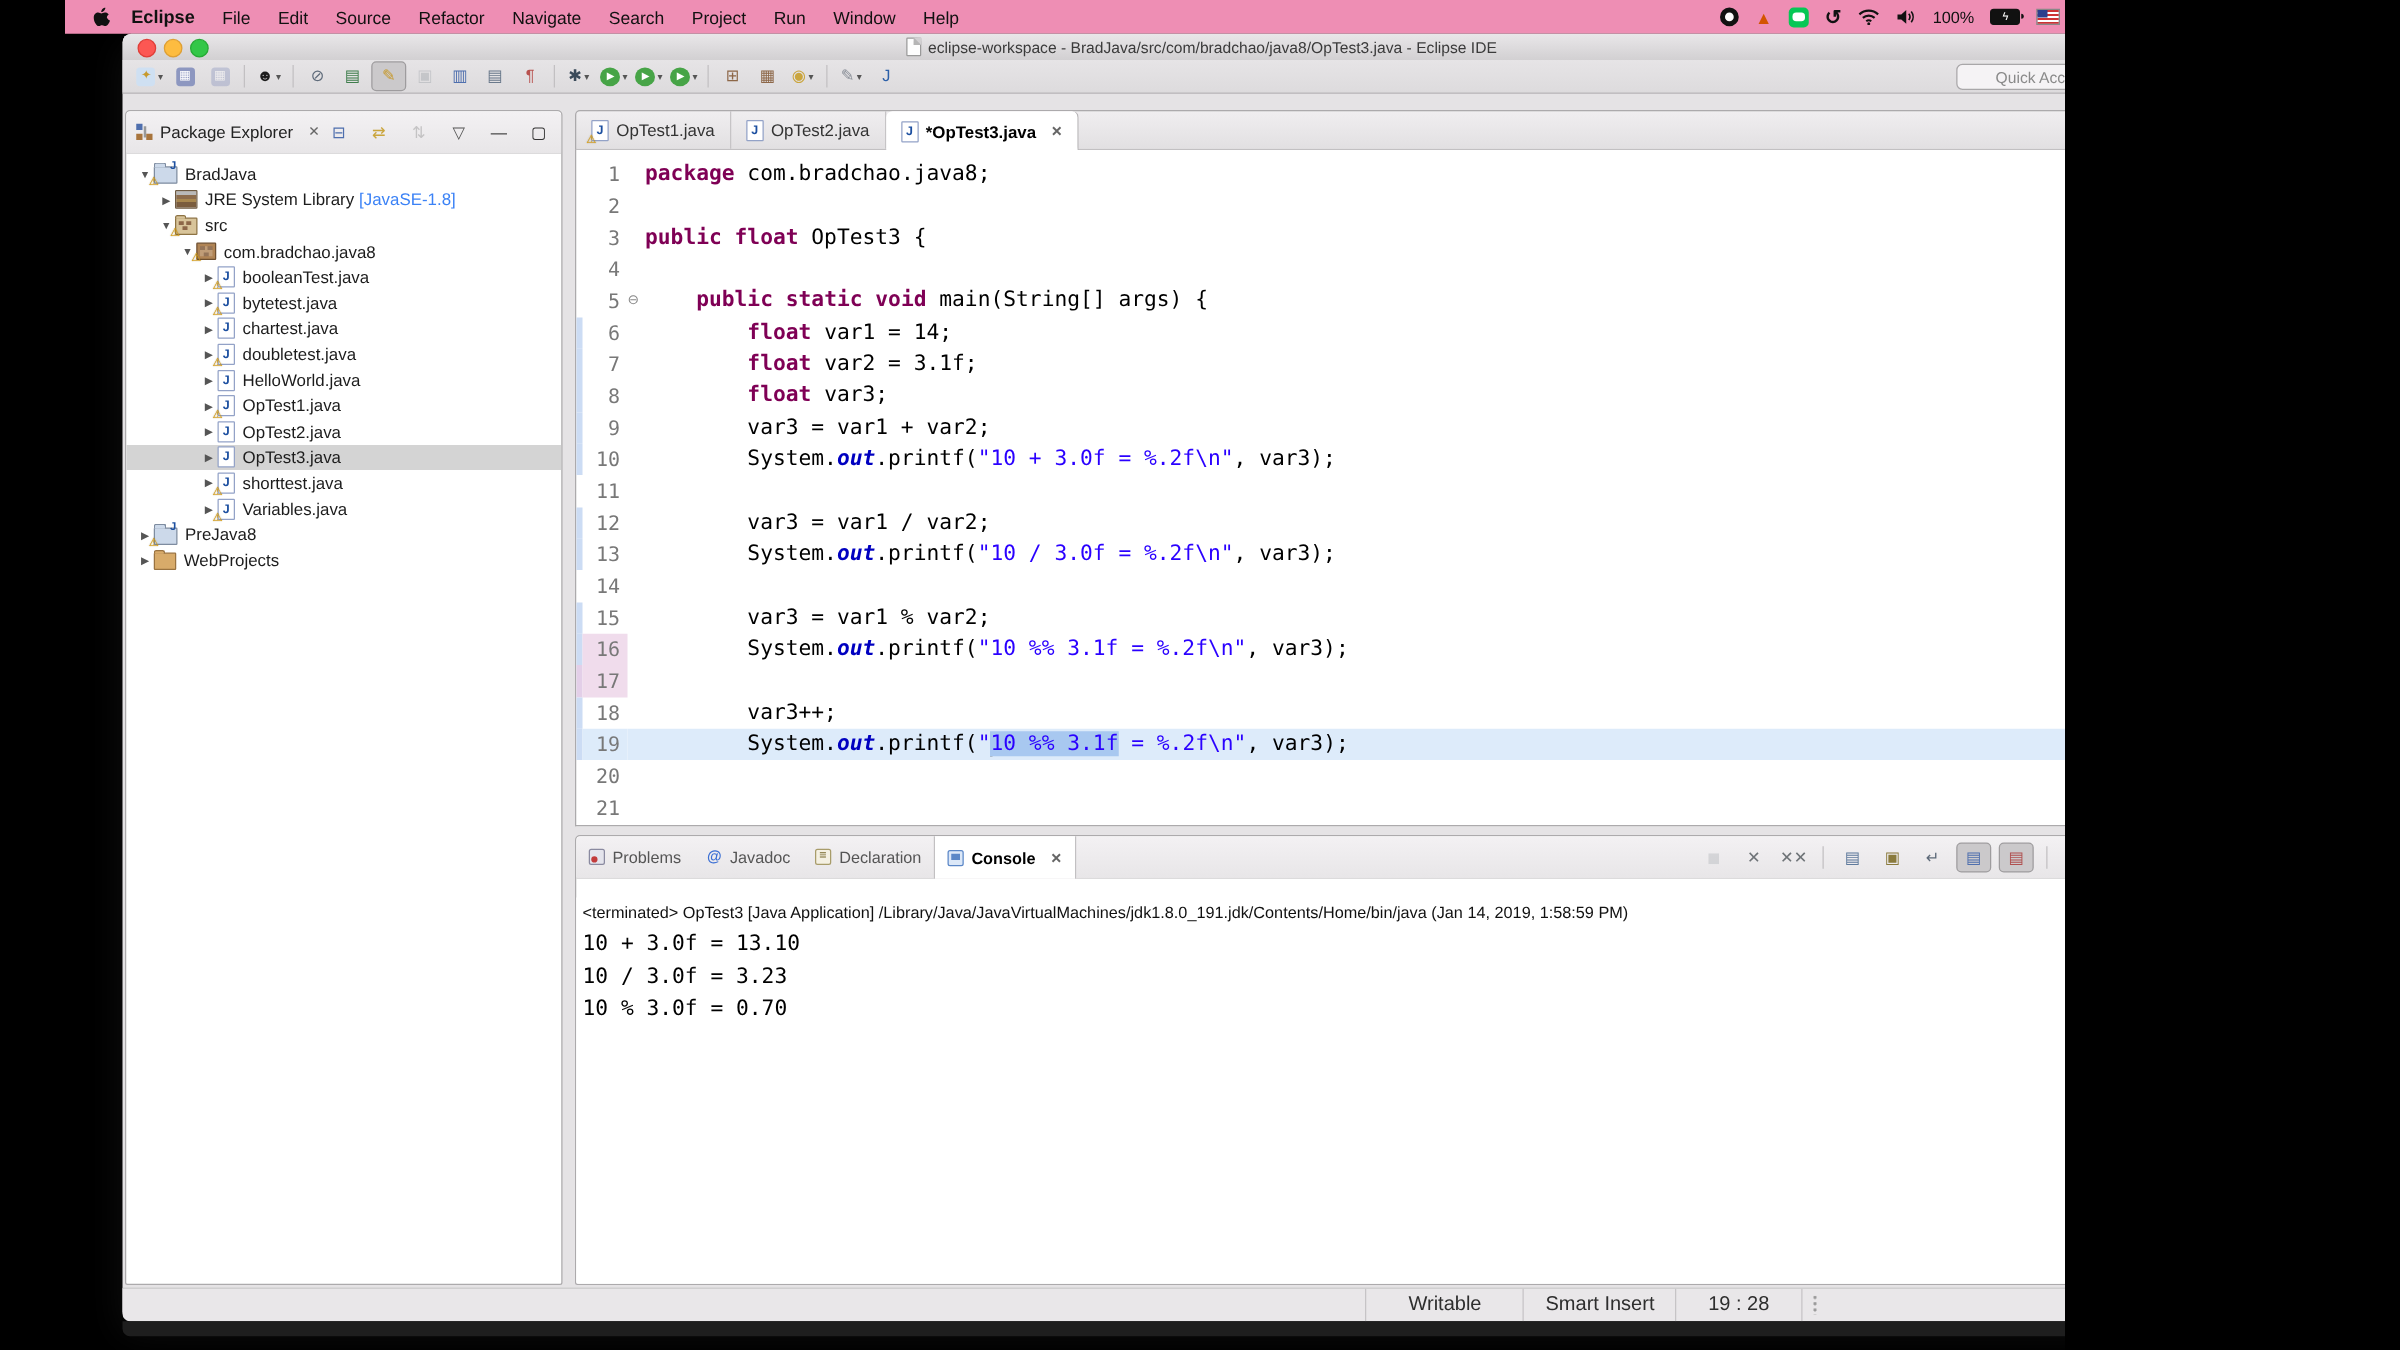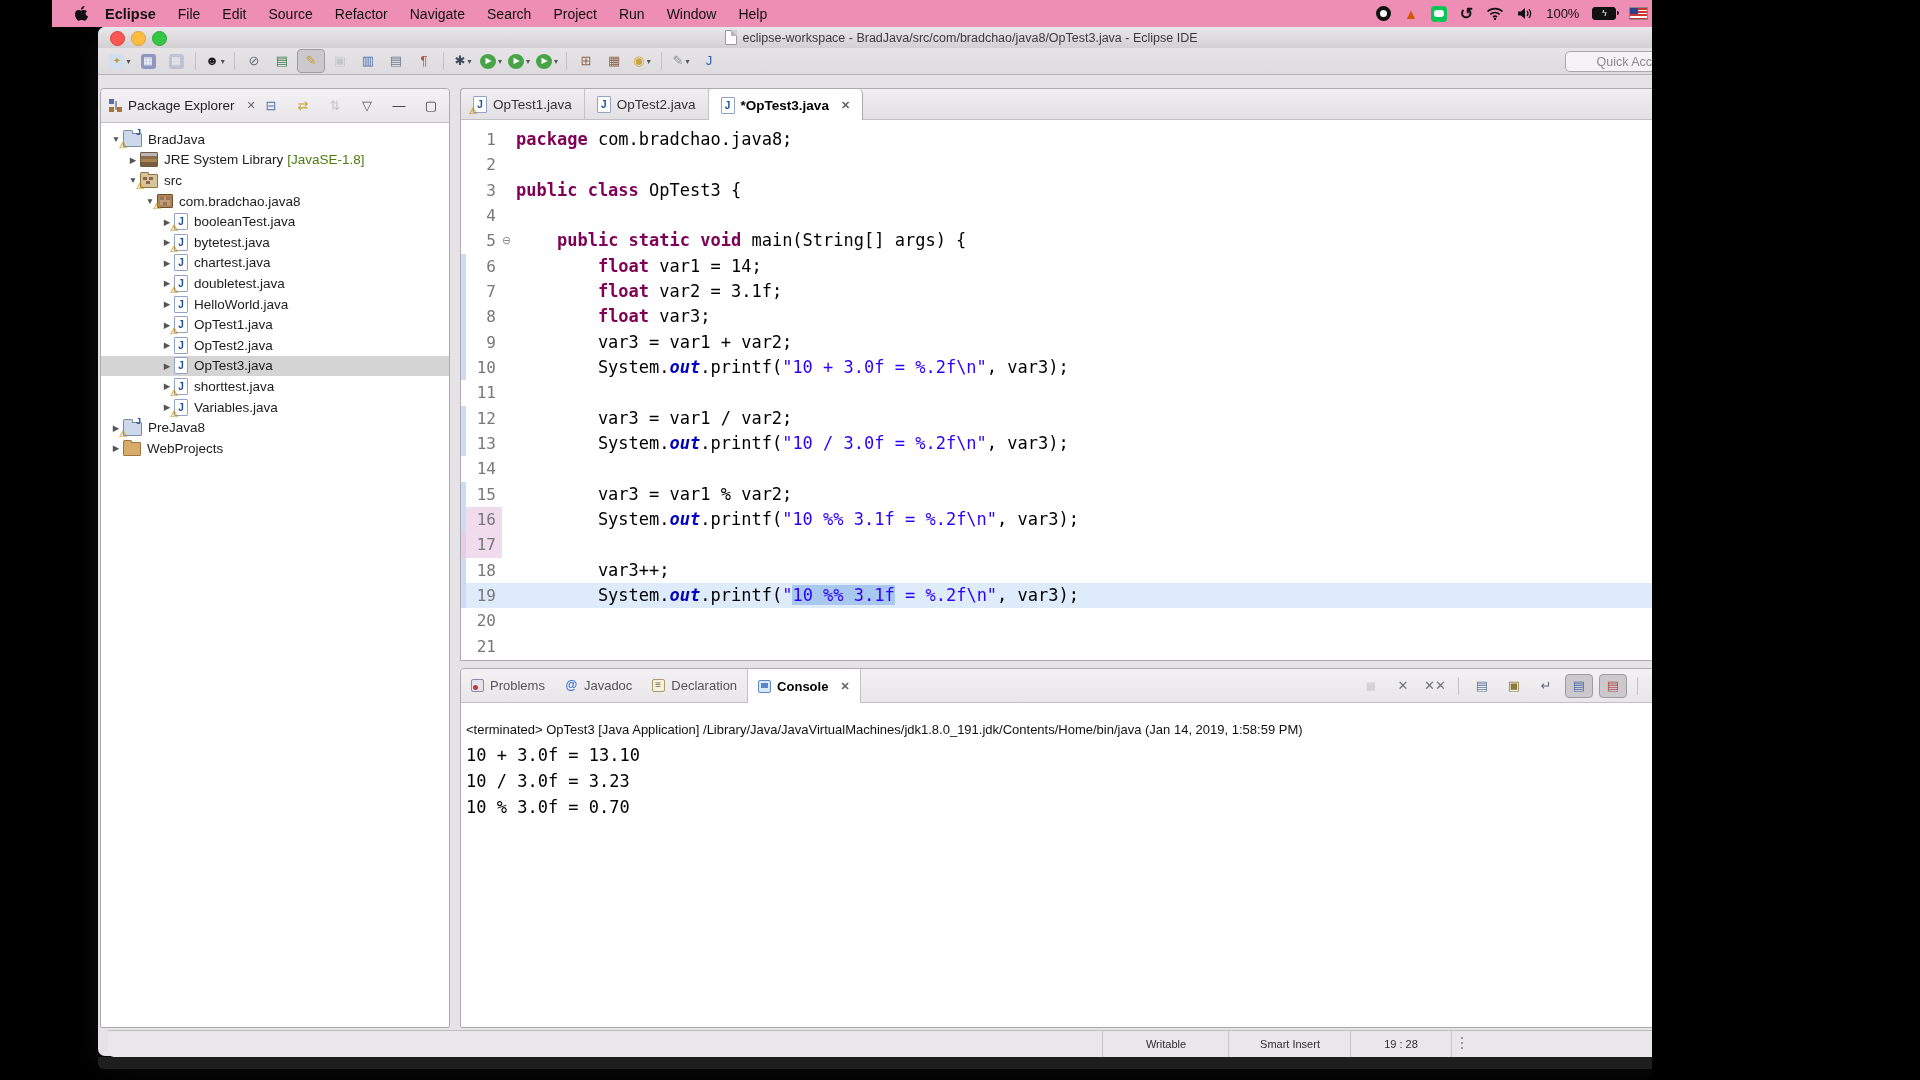--- a/index.html
+++ b/index.html
@@ -96,21 +96,21 @@
   .i-src-folder::after{content:"";position:absolute;left:2px;top:2px;width:10px;height:7px;
        background:linear-gradient(#8d6748,#8d6748) 0 0/4px 3px no-repeat,linear-gradient(#8d6748,#8d6748) 6px 0/4px 3px no-repeat,
        linear-gradient(#8d6748,#8d6748) 3px 4px/4px 3px no-repeat;}
   .i-package{width:14px;height:12px;background:#b08455;border:1px solid #6e4f30;border-radius:1px;}
   .i-package::after{content:"";position:absolute;left:2px;top:2px;width:10px;height:8px;
        background:linear-gradient(#fff3,#fff3),
        linear-gradient(#7a5230,#7a5230) 0 0/4px 3px no-repeat,linear-gradient(#7a5230,#7a5230) 6px 0/4px 3px no-repeat,
        linear-gradient(#7a5230,#7a5230) 3px 5px/4px 3px no-repeat;}
   .i-folder{width:16px;height:12px;background:#d8ab6a;border:1px solid #9a7340;border-radius:1px;margin-top:2px;}
   .i-folder::before{content:"";position:absolute;left:-1px;top:-3px;width:7px;height:2px;background:#d8ab6a;border:1px solid #9a7340;border-bottom:none;border-radius:2px 2px 0 0;}
-  .tsuffix{color:#4d7c0f;margin-left:4px;}
+  .tsuffix{color:#3b82f6;margin-left:4px;}
 
   
   #ed-tabs{position:absolute;left:362px;top:61px;width:1363px;height:32px;background:linear-gradient(#f0eef0,#e2e0e2);
            border:1px solid #acaaac;border-bottom:1px solid #c2c0c2;border-radius:4px 4px 0 0;box-sizing:border-box;display:flex;}
   .etab{display:flex;align-items:center;gap:6px;padding:0 12px;font-size:13.5px;color:#333;border-right:1px solid #c6c4c6;position:relative;}
   .etab .ticon{margin-right:0;}
   .etab.active{background:#fff;color:#000;font-weight:bold;border-radius:5px 5px 0 0;border-right:1px solid #acaaac;margin-bottom:-1px;height:32px;box-sizing:border-box;}
   #ed-stack-tools{position:absolute;right:6px;top:0;height:31px;display:flex;align-items:center;gap:6px;}
   #editor-body{position:absolute;left:362px;top:93px;width:1363px;height:541px;background:#fff;
                border:1px solid #acaaac;border-top:none;box-sizing:border-box;overflow:hidden;}
@@ -148,22 +148,22 @@
   .ci-javadoc::after{content:"@";}
   .ci-declaration{background:#f4f0e2;border:1px solid #a89c6a;}
   .ci-declaration::after{content:"≡";position:absolute;left:2px;top:-1px;font-size:10px;color:#7a6a30;}
   .ci-console{background:#dce8f8;border:1px solid #5b87c7;}
   .ci-console::after{content:"";position:absolute;left:2px;top:2px;width:7px;height:5px;background:#5b87c7;}
   #console-body{position:absolute;left:0;top:33px;right:0;bottom:0;background:#fff;border-radius:0 0 2px 2px;padding:3px 0 0 5px;box-sizing:border-box;margin-top:16px;}
   #console-header{font-size:13px;color:#111;line-height:17px;white-space:nowrap;}
   #console-output{margin-top:4px;font:17px/26px "DejaVu Sans Mono",monospace;color:#000;white-space:pre;}
 
   
-  #statusbar{position:absolute;left:10px;top:1003px;width:100%;height:26px;background:#e9e7e9;border-top:1px solid #bdbdbd;
-             border-radius:0 0 6px 6px;font-size:11px;color:#2e2e2e;}
+  #statusbar{position:absolute;left:0;top:1003px;width:100%;height:26px;background:#e9e7e9;border-top:1px solid #bdbdbd;
+             border-radius:0 0 6px 6px;font-size:16px;color:#2e2e2e;}
   .scell{position:absolute;top:0;height:100%;display:flex;align-items:center;justify-content:center;border-left:1px solid #c6c4c6;}
   #sc-pos{border-right:1px solid #c6c4c6;}
   #drag-dots{position:absolute;left:1352px;top:5px;width:4px;height:16px;
              background:repeating-radial-gradient(circle at 2px 2px,#9a9a9a 0 1.2px,transparent 1.3px 100%) 0 0/4px 5px;}
   #bulb{position:absolute;left:1702px;top:3px;width:13px;height:19px;}
   #bulb .glass{width:13px;height:13px;border-radius:50%;background:radial-gradient(circle at 40% 35%,#fff3c9,#f6c33c 70%,#d99f1e);}
   #bulb .base{width:7px;height:5px;margin:0 auto;background:linear-gradient(#b8bcc4,#7e8490);border-radius:0 0 2px 2px;}
 </style>
 </head>
 <body>
@@ -508,21 +508,21 @@
           <div class="crow">
             <span class="qd"></span>
             <span class="ln">2</span>
             <span class="fold"></span>
             <span class="cl"></span>
           </div>
           <div class="crow">
             <span class="qd"></span>
             <span class="ln">3</span>
             <span class="fold"></span>
-            <span class="cl"><span class="t-k">public class</span><span class="t-d"> OpTest3 {</span></span>
+            <span class="cl"><span class="t-k">public float</span><span class="t-d"> OpTest3 {</span></span>
           </div>
           <div class="crow">
             <span class="qd"></span>
             <span class="ln">4</span>
             <span class="fold"></span>
             <span class="cl"></span>
           </div>
           <div class="crow">
             <span class="qd"></span>
             <span class="ln">5</span>

